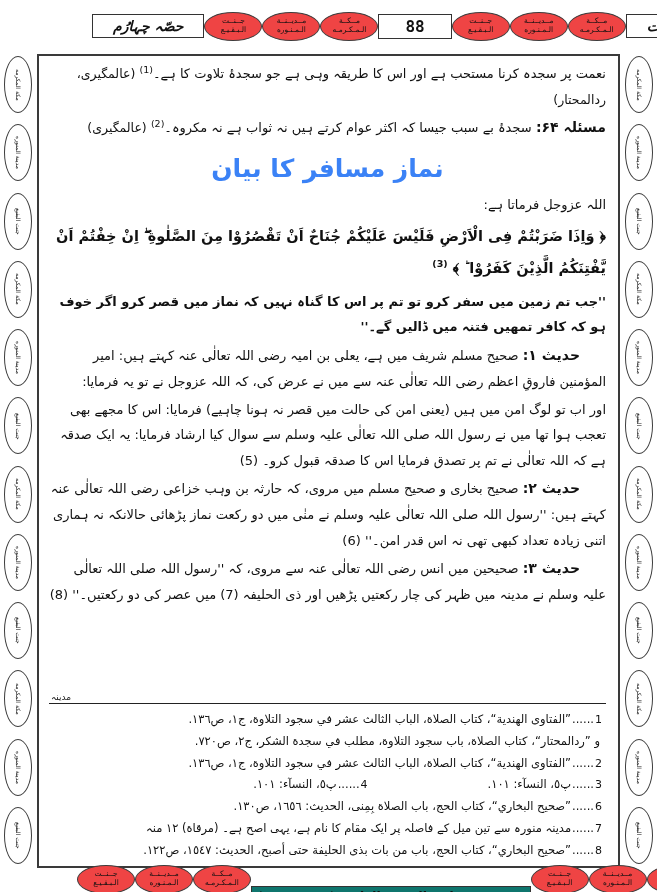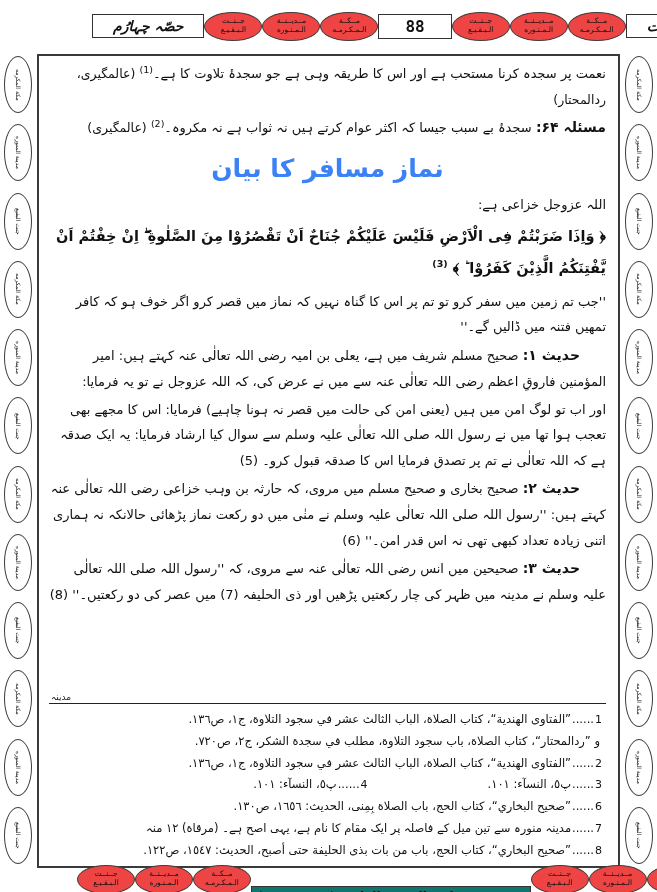--- a/index.html
+++ b/index.html
@@ -62,21 +62,21 @@
   .sup{font-size:9.5px;vertical-align:super;direction:ltr;unicode-bidi:embed;}
   .refs{font-size:12.5px;}
   .main-heading{
     font-size:25px;font-weight:bold;text-align:center;
     margin:12px 0 8px;letter-spacing:0px;color:#3b82f6;
   }
   .verse{
     font-weight:bold;font-size:14.5px;line-height:2.2;text-align:right;margin:2px 0;
   }
   .verse.centered{text-align:center;}
-  .quote{font-size:13px;line-height:1.95;text-align:right;margin:2px 0;}
+  .quote{font-size:13px;line-height:1.95;text-align:right;margin:2px 0;font-weight:bold;}
   
   .footnotes{
     margin-top:auto;border-top:1.6px solid #222;position:relative;
     padding:5px 4px 0 0;font-size:11.5px;line-height:1.9;text-align:right;
   }
   .catchword{position:absolute;top:-15px;left:2px;font-size:9px;color:#222;}
   .fn-line{white-space:nowrap;overflow:hidden;}
   .fn-num{font-size:11px;direction:ltr;unicode-bidi:embed;}
   .fn-dots{letter-spacing:1px;margin:0 1px;}
   .fn-dual{display:flex;direction:rtl;gap:120px;}
@@ -157,21 +157,21 @@
   </div>
 
   <div class="para">
     <span class="lead">مسئلہ ۶۴:</span>
     <span>سجدۂ بے سبب جیسا کہ اکثر عوام کرتے ہیں نہ ثواب ہے نہ مکروہ۔</span><span class="sup">(2)</span>
     <span class="refs">(عالمگیری)</span>
   </div>
 
   <div class="main-heading">نماز مسافر کا بیان</div>
 
-  <div class="para">اللہ عزوجل خزاعی ہے:</div>
+  <div class="para">اللہ عزوجل فرماتا ہے:</div>
 
   <div class="verse">
     <span>﴿ وَاِذَا ضَرَبْتُمْ فِی الْاَرْضِ فَلَیْسَ عَلَیْکُمْ جُنَاحٌ اَنْ تَقْصُرُوْا مِنَ الصَّلٰوةِ ۖ اِنْ خِفْتُمْ اَنْ یَّفْتِنَکُمُ الَّذِیْنَ کَفَرُوْا ؕ ﴾</span>
     <span class="sup">(3)</span>
   </div>
 
   <div class="quote">''جب تم زمین میں سفر کرو تو تم پر اس کا گناہ نہیں کہ نماز میں قصر کرو اگر خوف ہو کہ کافر تمھیں فتنہ میں ڈالیں گے۔''</div>
 
   <div class="para indent">
     <span class="lead">حدیث ۱:</span>

